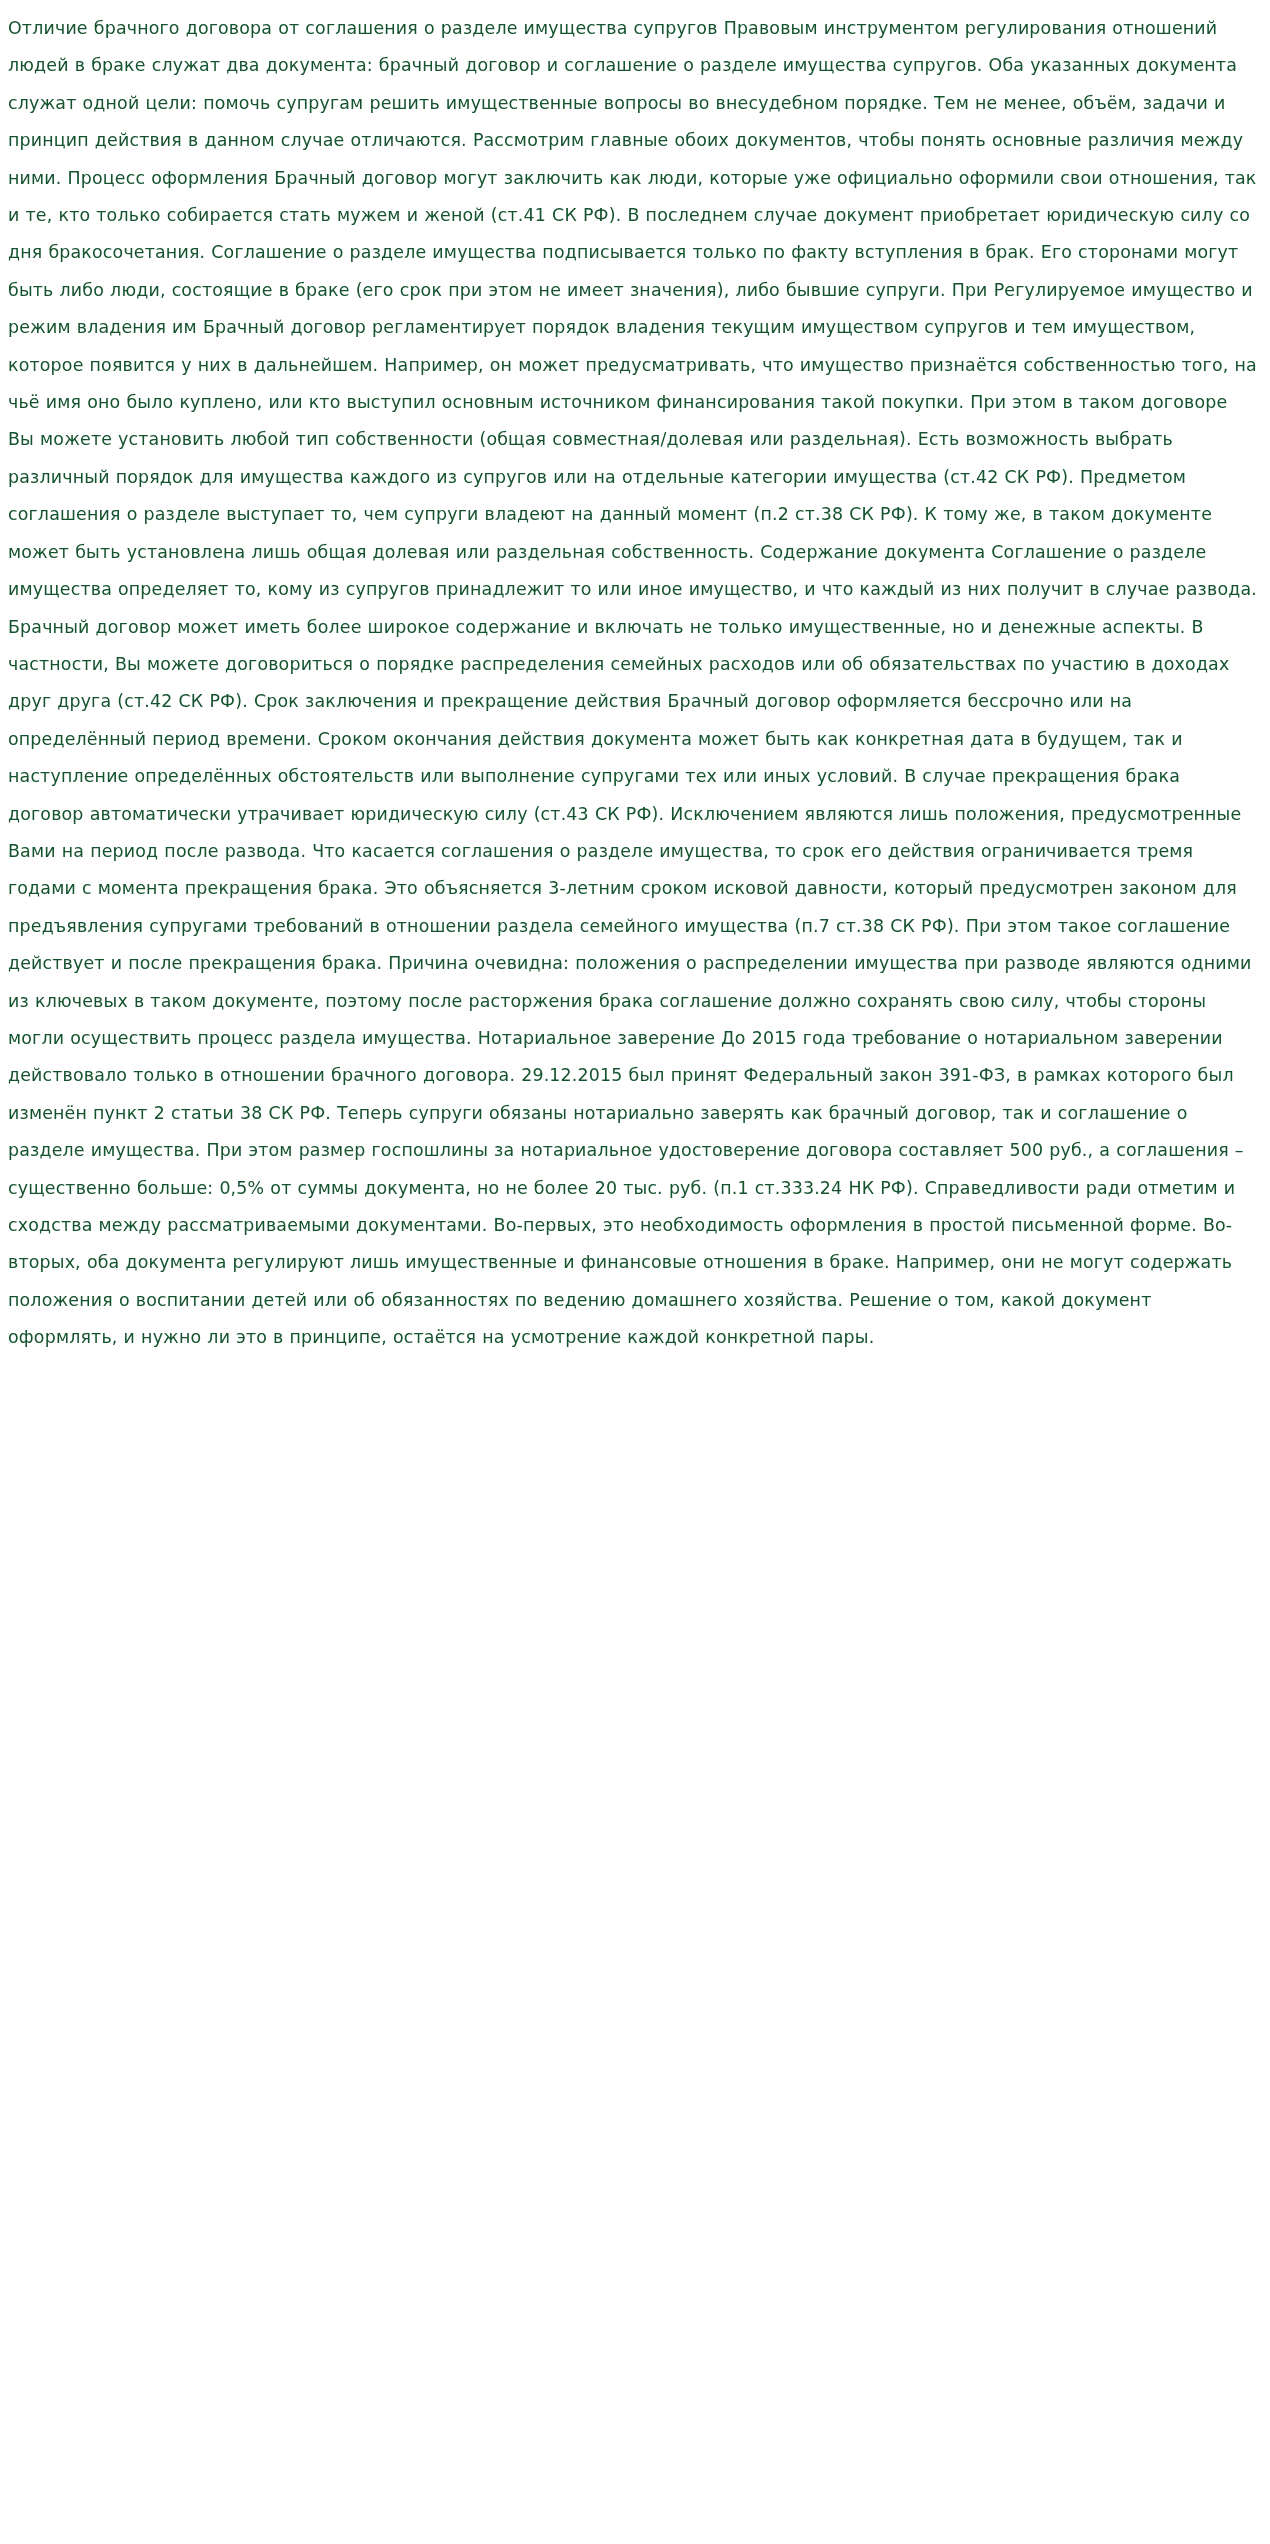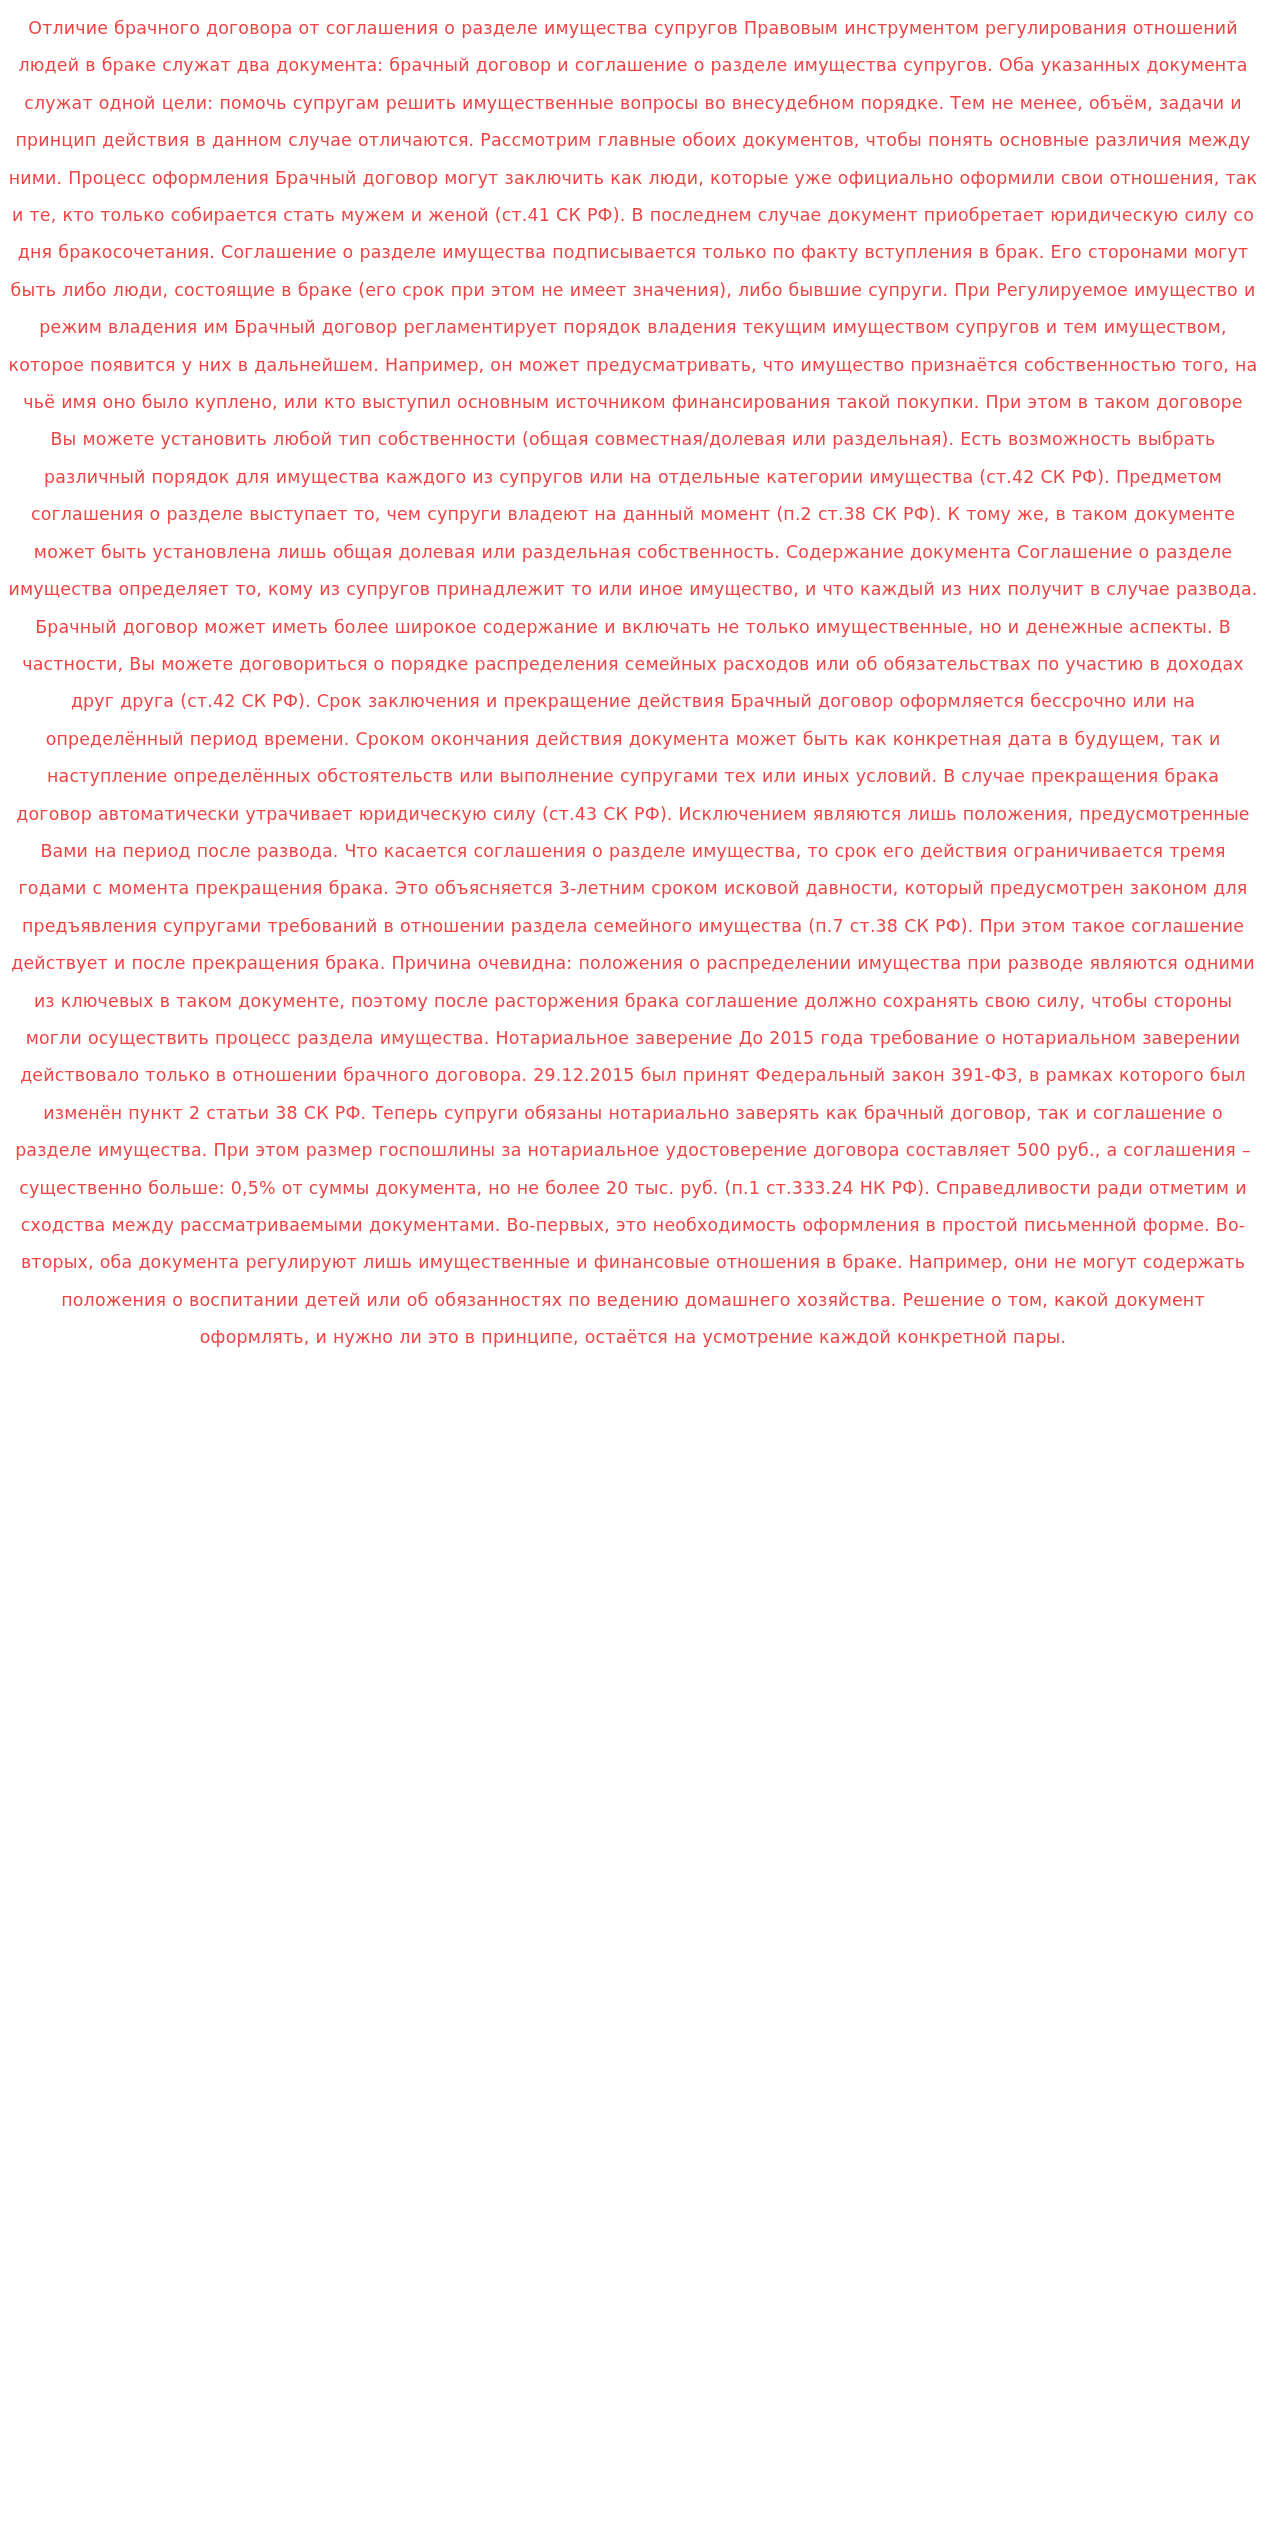--- a/index.html
+++ b/index.html
@@ -16,22 +16,22 @@
     width: 1270px;
     min-height: 2544px;
     box-sizing: border-box;
     padding: 10px 12px 10px 8px;
     background: #ffffff;
   }
   .article {
     font-family: "DejaVu Sans", sans-serif;
     font-size: 17.4px;
     line-height: 37.4px;
-    color: #ef4444;
-    text-align: center;
+    color: #14532d;
+    text-align: left;
     letter-spacing: 0.01em;
     word-spacing: 0.02em;
   }
   .article p {
     margin: 0;
     padding: 0;
   }
 </style>
 </head>
 <body>

